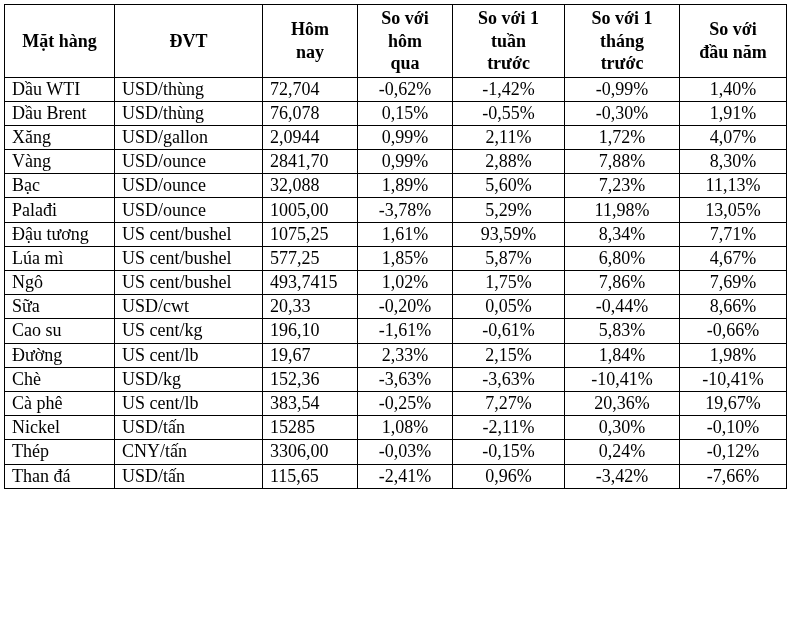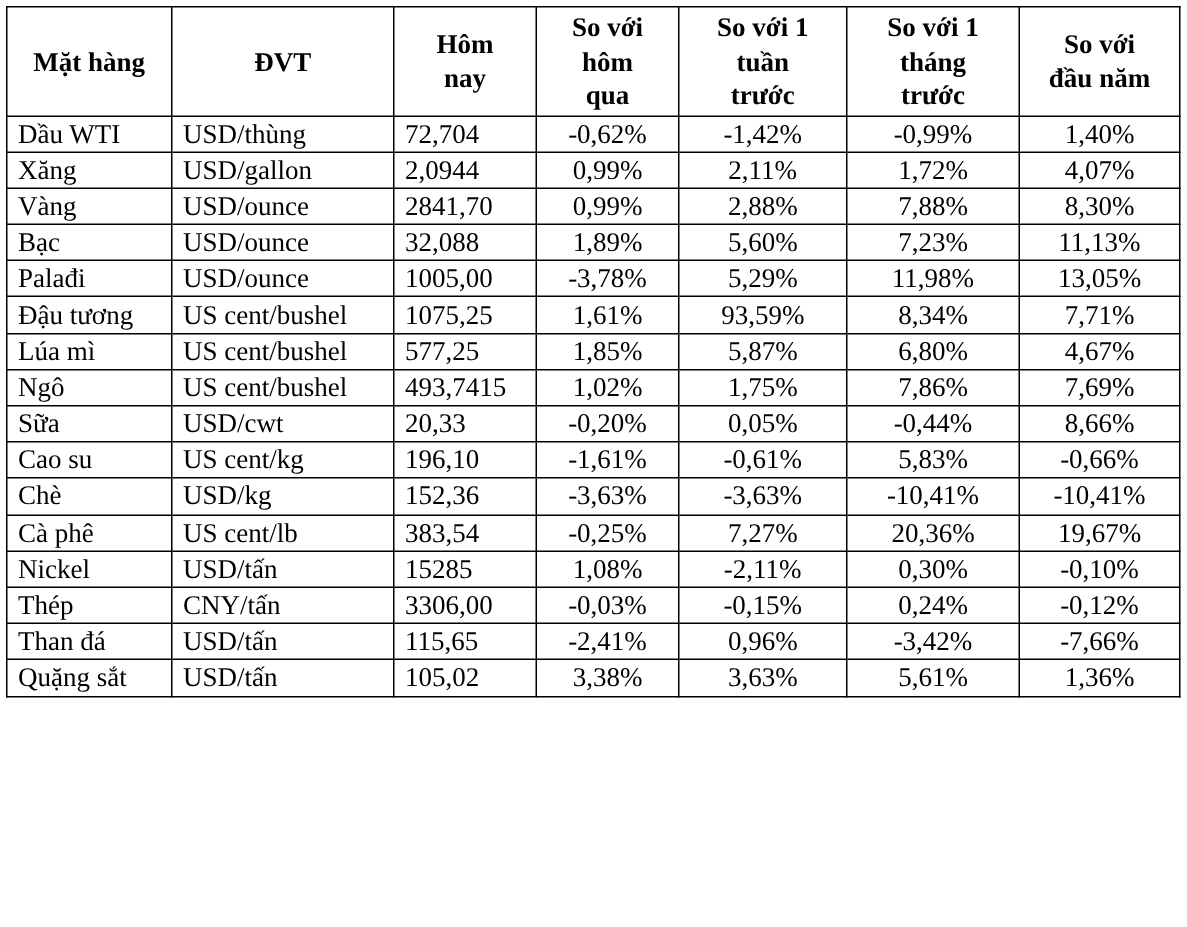--- a/index.html
+++ b/index.html
@@ -92,20 +92,29 @@
         <tr>
           <td class="align-left">Dầu WTI</td>
           <td class="align-left">USD/thùng</td>
           <td class="align-left">72,704</td>
           <td class="align-center">-0,62%</td>
           <td class="align-center">-1,42%</td>
           <td class="align-center">-0,99%</td>
           <td class="align-center">1,40%</td>
         </tr>
         <tr>
+          <td class="align-left">Dầu Brent</td>
+          <td class="align-left">USD/thùng</td>
+          <td class="align-left">76,078</td>
+          <td class="align-center">0,15%</td>
+          <td class="align-center">-0,55%</td>
+          <td class="align-center">-0,30%</td>
+          <td class="align-center">1,91%</td>
+        </tr>
+        <tr>
           <td class="align-left">Xăng</td>
           <td class="align-left">USD/gallon</td>
           <td class="align-left">2,0944</td>
           <td class="align-center">0,99%</td>
           <td class="align-center">2,11%</td>
           <td class="align-center">1,72%</td>
           <td class="align-center">4,07%</td>
         </tr>
         <tr>
           <td class="align-left">Vàng</td>
@@ -173,20 +182,29 @@
         <tr>
           <td class="align-left">Cao su</td>
           <td class="align-left">US cent/kg</td>
           <td class="align-left">196,10</td>
           <td class="align-center">-1,61%</td>
           <td class="align-center">-0,61%</td>
           <td class="align-center">5,83%</td>
           <td class="align-center">-0,66%</td>
         </tr>
         <tr>
+          <td class="align-left">Đường</td>
+          <td class="align-left">US cent/lb</td>
+          <td class="align-left">19,67</td>
+          <td class="align-center">2,33%</td>
+          <td class="align-center">2,15%</td>
+          <td class="align-center">1,84%</td>
+          <td class="align-center">1,98%</td>
+        </tr>
+        <tr>
           <td class="align-left">Chè</td>
           <td class="align-left">USD/kg</td>
           <td class="align-left">152,36</td>
           <td class="align-center">-3,63%</td>
           <td class="align-center">-3,63%</td>
           <td class="align-center">-10,41%</td>
           <td class="align-center">-10,41%</td>
         </tr>
         <tr>
           <td class="align-left">Cà phê</td>
@@ -217,24 +235,15 @@
         </tr>
         <tr>
           <td class="align-left">Than đá</td>
           <td class="align-left">USD/tấn</td>
           <td class="align-left">115,65</td>
           <td class="align-center">-2,41%</td>
           <td class="align-center">0,96%</td>
           <td class="align-center">-3,42%</td>
           <td class="align-center">-7,66%</td>
         </tr>
-        <tr>
-          <td class="align-left">Quặng sắt</td>
-          <td class="align-left">USD/tấn</td>
-          <td class="align-left">105,02</td>
-          <td class="align-center">3,38%</td>
-          <td class="align-center">3,63%</td>
-          <td class="align-center">5,61%</td>
-          <td class="align-center">1,36%</td>
-        </tr>
       </tbody>
   </table>
 </div>
 
 </body></html>

